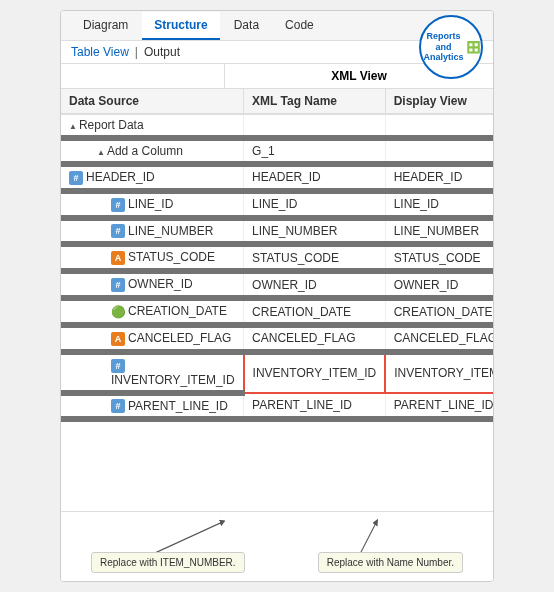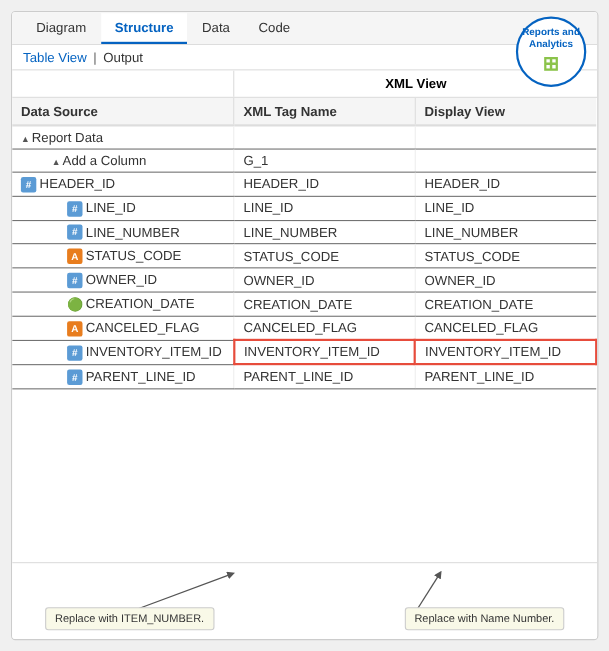--- a/index.html
+++ b/index.html
@@ -8,21 +8,21 @@
       font-size: 12px;
       background: #f0f0f0;
       display: flex;
       justify-content: center;
       align-items: center;
       width: 554px;
       height: 592px;
       overflow: hidden;
     }
     .window {
-      width: 534px;
+      width: 434px;
       height: 572px;
       background: #fff;
       border: 1px solid #ccc;
       border-radius: 4px;
       display: flex;
       flex-direction: column;
       position: relative;
       overflow: hidden;
     }
     
@@ -52,21 +52,21 @@
     .reports-badge {
       position: absolute;
       top: 4px;
       right: 10px;
       width: 64px;
       height: 64px;
       border-radius: 50%;
       background: #fff;
       border: 2px solid #0563c1;
       display: flex;
-      flex-direction: column;
+      flex-direction: row;
       align-items: center;
       justify-content: center;
       font-size: 9px;
       color: #0563c1;
       font-weight: bold;
       text-align: center;
       line-height: 1.2;
       z-index: 10;
     }
     .reports-badge-icon {
@@ -113,21 +113,21 @@
       background: #f5f5f5;
       border-bottom: 2px solid #ddd;
       border-right: 1px solid #ddd;
       padding: 5px 8px;
       text-align: left;
       font-weight: bold;
       color: #333;
     }
     .data-table th:last-child { border-right: none; }
     .data-table td {
-      border-bottom: 1px solid #737373;
+      border-bottom: 6px solid #737373;
       border-right: 1px solid #eee;
       padding: 3px 8px;
       vertical-align: middle;
       color: #333;
     }
     .data-table td:last-child { border-right: none; }
     .col-data-source { width: 38%; }
     .col-xml-tag { width: 31%; }
     .col-display { width: 31%; }
     

